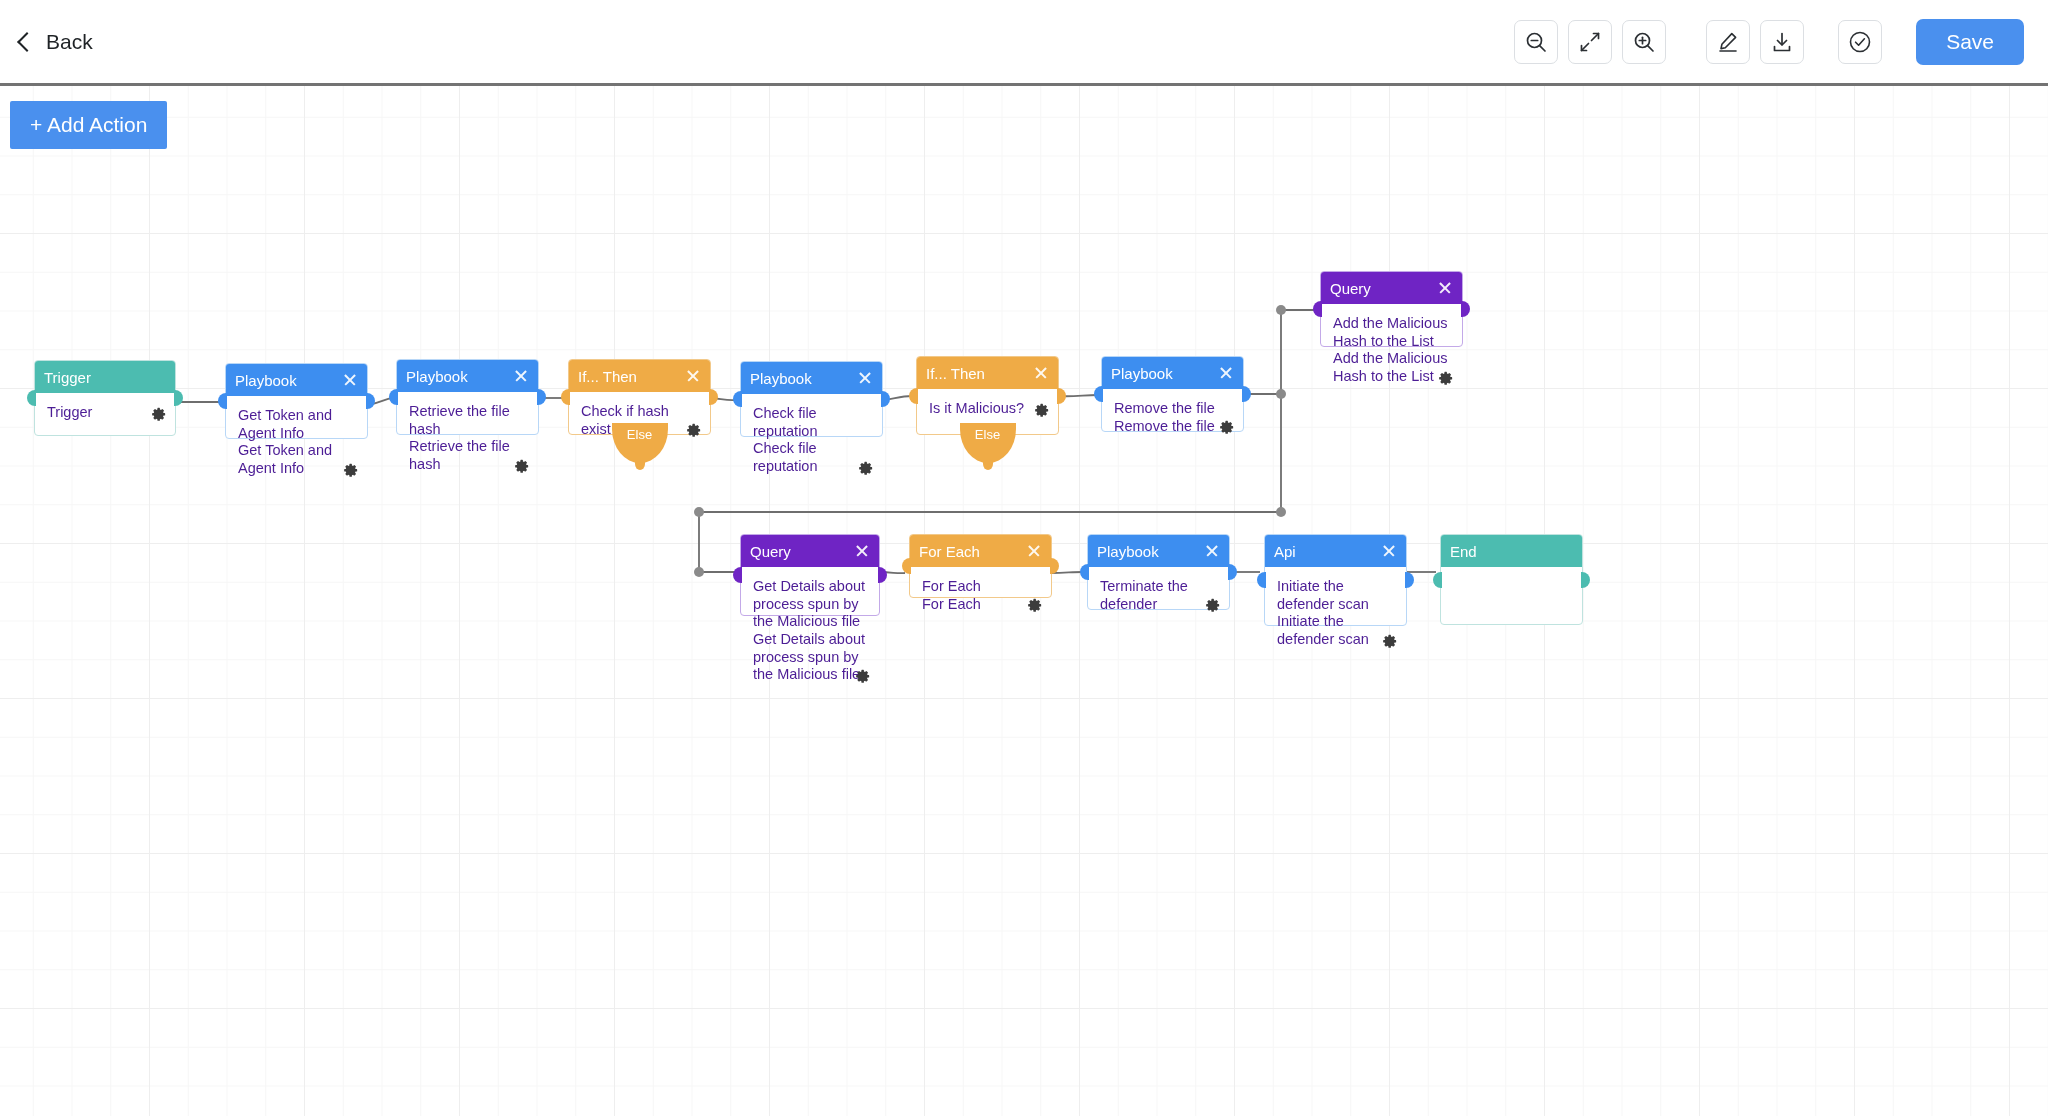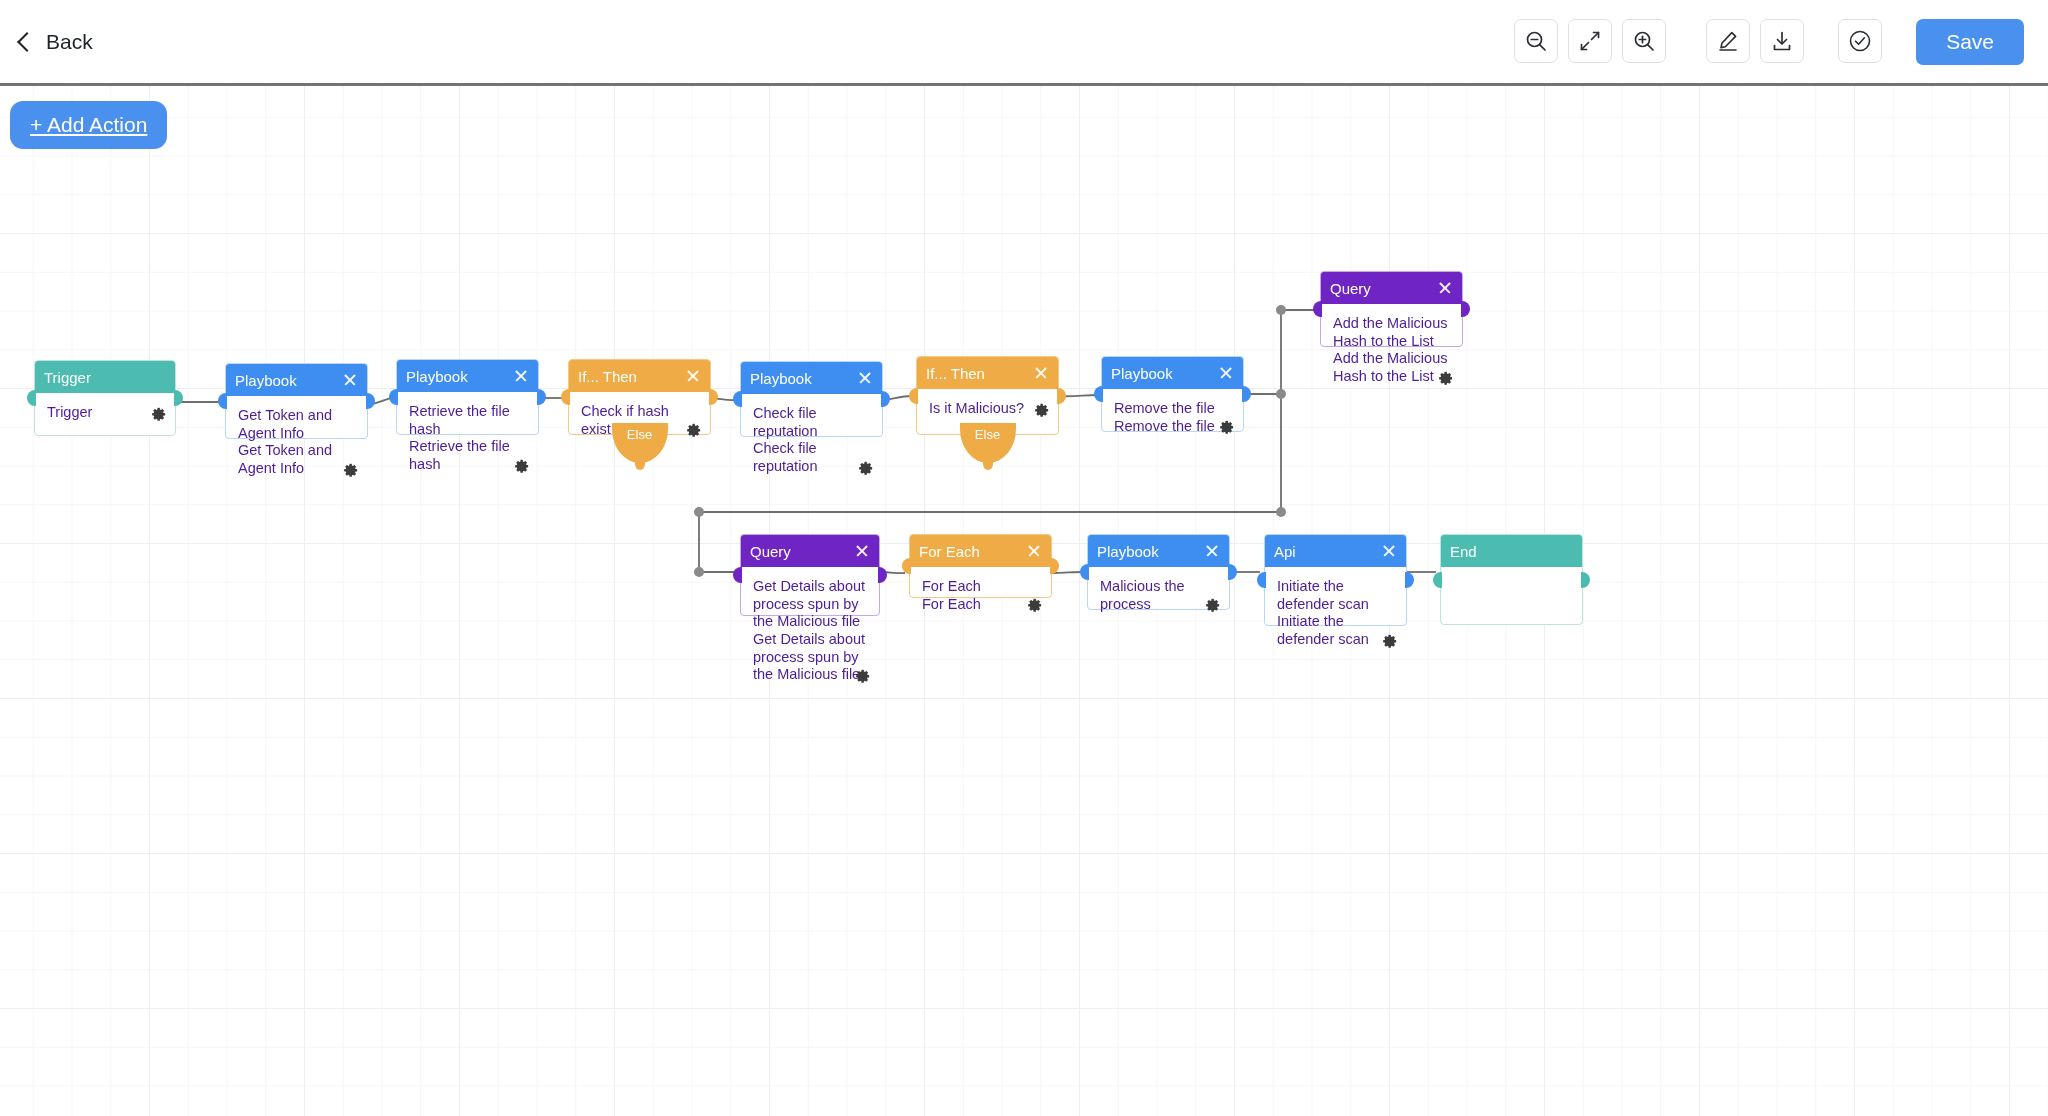--- a/index.html
+++ b/index.html
@@ -32,21 +32,21 @@
     transform: rotate(45deg);
     margin-right: 2px;
   }
   #back-label { font-size: 21px; color: #1f2326; }
   #page-title {
     margin-left: 38px;
     font-size: 29px; font-weight: 400; color: #16191c;
     letter-spacing: .1px; white-space: nowrap;
   }
   #tb-right {
-    margin-left: auto; display: flex; 
+    margin-left: auto; display: flex; align-items: center;
     gap: 0; padding-right: 24px;
   }
   .tb-group { display: flex; gap: 10px; }
   .gap-lg { width: 40px; }
   .gap-md { width: 34px; }
   .tb-btn {
     width: 44px; height: 44px; border: 1px solid #dcdfe3;
     border-radius: 7px; background: #fff;
     display: flex; align-items: center; justify-content: center;
     cursor: pointer;
@@ -70,25 +70,25 @@
       linear-gradient(to right, #f6f6f6 1px, transparent 1px),
       linear-gradient(to bottom, #f6f6f6 1px, transparent 1px);
     background-size: 155px 155px, 155px 155px, 38.75px 38.75px, 38.75px 38.75px;
     background-position: -6px -8px, -6px -8px, -6px -8px, -6px -8px;
     overflow: hidden;
   }
 
   #add-action {
     position: absolute; left: 10px; top: 15px;
     background: #4a90ee; color: #fff;
-    border: none; border-radius: 13px;
+    border: none; border-radius: 2px;
     padding: 0 20px; height: 48px;
     font-size: 21px; font-family: inherit;
     cursor: pointer; z-index: 20;
-    display: flex; align-items: center; text-decoration: underline;
+    display: flex; align-items: center;
   }
 
   #edges { position: absolute; left: 0; top: 0; width: 2048px; height: 1030px; }
 
   
   .node {
     position: absolute;
     background: #ffffff;
     border-radius: 4px;
     z-index: 10;
@@ -458,21 +458,21 @@
     <span class="port r"></span>
 
   </div>
       <div class="node n-blue" style="left: 1087px; top: 448px; width: 143px; height: 76px;">
     <div class="node-head">
       <span class="ttl">Playbook</span>
       <span class="node-close"></span>
     </div>
     <div class="node-body">
       <div class="lines">
-            <div class="line">Malicious the process</div>
+            <div class="line">Terminate the defender</div>
           </div>
       <svg class="gear" viewBox="0 0 20 20">
         <path fill="#3c3c3c" d="M10 6.4a3.6 3.6 0 1 0 0 7.2 3.6 3.6 0 0 0 0-7.2zm0 5.4a1.8 1.8 0 1 1 0-3.6 1.8 1.8 0 0 1 0 3.6z"></path>
         <path fill="#3c3c3c" d="M18 8.7h-1.5a6.6 6.6 0 0 0-.7-1.7l1-1a.8.8 0 0 0 0-1.2l-1.6-1.6a.8.8 0 0 0-1.2 0l-1 1a6.6 6.6 0 0 0-1.7-.7V2a.8.8 0 0 0-.8-.8H8.5a.8.8 0 0 0-.8.8v1.5c-.6.2-1.2.4-1.7.7l-1-1a.8.8 0 0 0-1.2 0L2.2 4.8a.8.8 0 0 0 0 1.2l1 1c-.3.5-.5 1.1-.7 1.7H1a.8.8 0 0 0-.8.8v2c0 .4.4.8.8.8h1.5c.2.6.4 1.2.7 1.7l-1 1a.8.8 0 0 0 0 1.2l1.6 1.6c.3.3.9.3 1.2 0l1-1c.5.3 1.1.5 1.7.7V19c0 .4.4.8.8.8h2a.8.8 0 0 0 .8-.8v-1.5c.6-.2 1.2-.4 1.7-.7l1 1c.3.3.9.3 1.2 0l1.6-1.6a.8.8 0 0 0 0-1.2l-1-1c.3-.5.5-1.1.7-1.7H18a.8.8 0 0 0 .8-.8v-2a.8.8 0 0 0-.8-.8z"></path>
       </svg>
     </div>
     <span class="port l"></span>
     <span class="port r"></span>
 
   </div>

